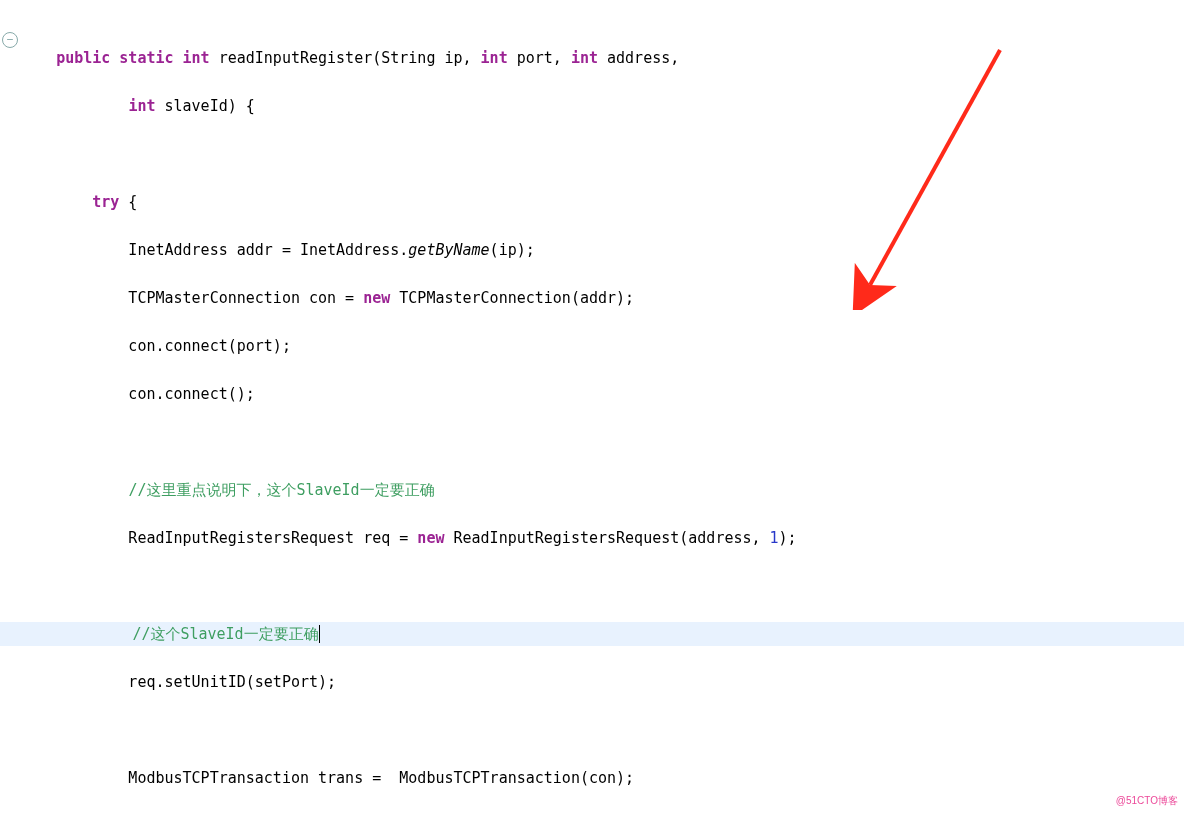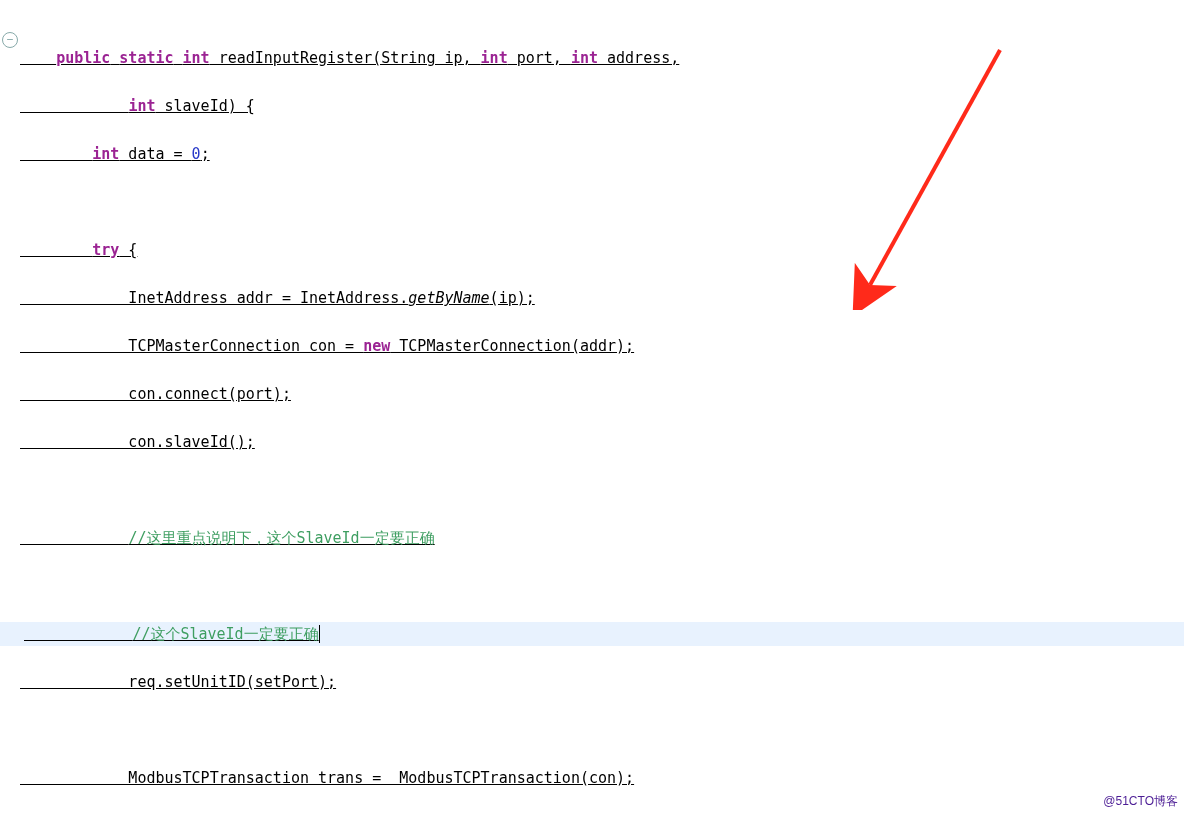--- a/index.html
+++ b/index.html
@@ -30,21 +30,21 @@
     color: #8aa;
     background: #fff;
   }
   .code {
     position: absolute;
     left: 20px;
     top: 22px;
     right: 0;
     white-space: pre;
   }
-  .line { min-height: 24px; text-decoration: underline; }
+  .line { min-height: 24px; }
   .highlight {
     background: #e8f2fe;
     width: 1164px;
     margin-left: -20px;
     padding-left: 24px;
   }
   .kw { color: #9b2393; font-weight: bold; }
   .kw2 { color: #9b2393; font-weight: bold; }
   .comment { color: #3e9e61; }
   .num { color: #2838c9; }
@@ -64,43 +64,43 @@
     left: 850px;
     top: 40px;
     width: 180px;
     height: 270px;
     pointer-events: none;
   }
   .watermark {
     position: absolute;
     right: 6px;
     bottom: 4px;
-    color: #4c1d95;
+    color: #ec4899;
     font-family: sans-serif;
-    font-size: 12px;
+    font-size: 10px;
     margin-top: 28px;
   }
 </style>
 </head>
 <body>
 
 <div class="gutter-icon">−</div>
 
 <div class="code">
 <div class="line">    <span class="kw">public</span> <span class="kw">static</span> <span class="kw">int</span> readInputRegister(String ip, <span class="kw">int</span> port, <span class="kw">int</span> address,</div>
 <div class="line">            <span class="kw">int</span> slaveId) {</div>
-<div class="line">        <span class="kw">int</span> data = <span class="num">0</span>;</div>
 <div class="line"></div>
 <div class="line">        <span class="kw">try</span> {</div>
 <div class="line">            InetAddress addr = InetAddress.<span class="ital">getByName</span>(ip);</div>
 <div class="line">            TCPMasterConnection con = <span class="kw2">new</span> TCPMasterConnection(addr);</div>
 <div class="line">            con.connect(port);</div>
-<div class="line">            con.slaveId();</div>
+<div class="line">            con.connect();</div>
 <div class="line"></div>
 <div class="line">            <span class="comment">//这里重点说明下，这个SlaveId一定要正确</span></div>
+<div class="line">            ReadInputRegistersRequest req = <span class="kw2">new</span> ReadInputRegistersRequest(address, <span class="num">1</span>);</div>
 <div class="line"></div>
 <div class="line highlight">            <span class="comment">//这个SlaveId一定要正确</span><span class="cursor"></span></div>
 <div class="line">            req.setUnitID(setPort);</div>
 <div class="line"></div>
 <div class="line">            ModbusTCPTransaction trans =  ModbusTCPTransaction(con);</div>
 
 
 
 
 

